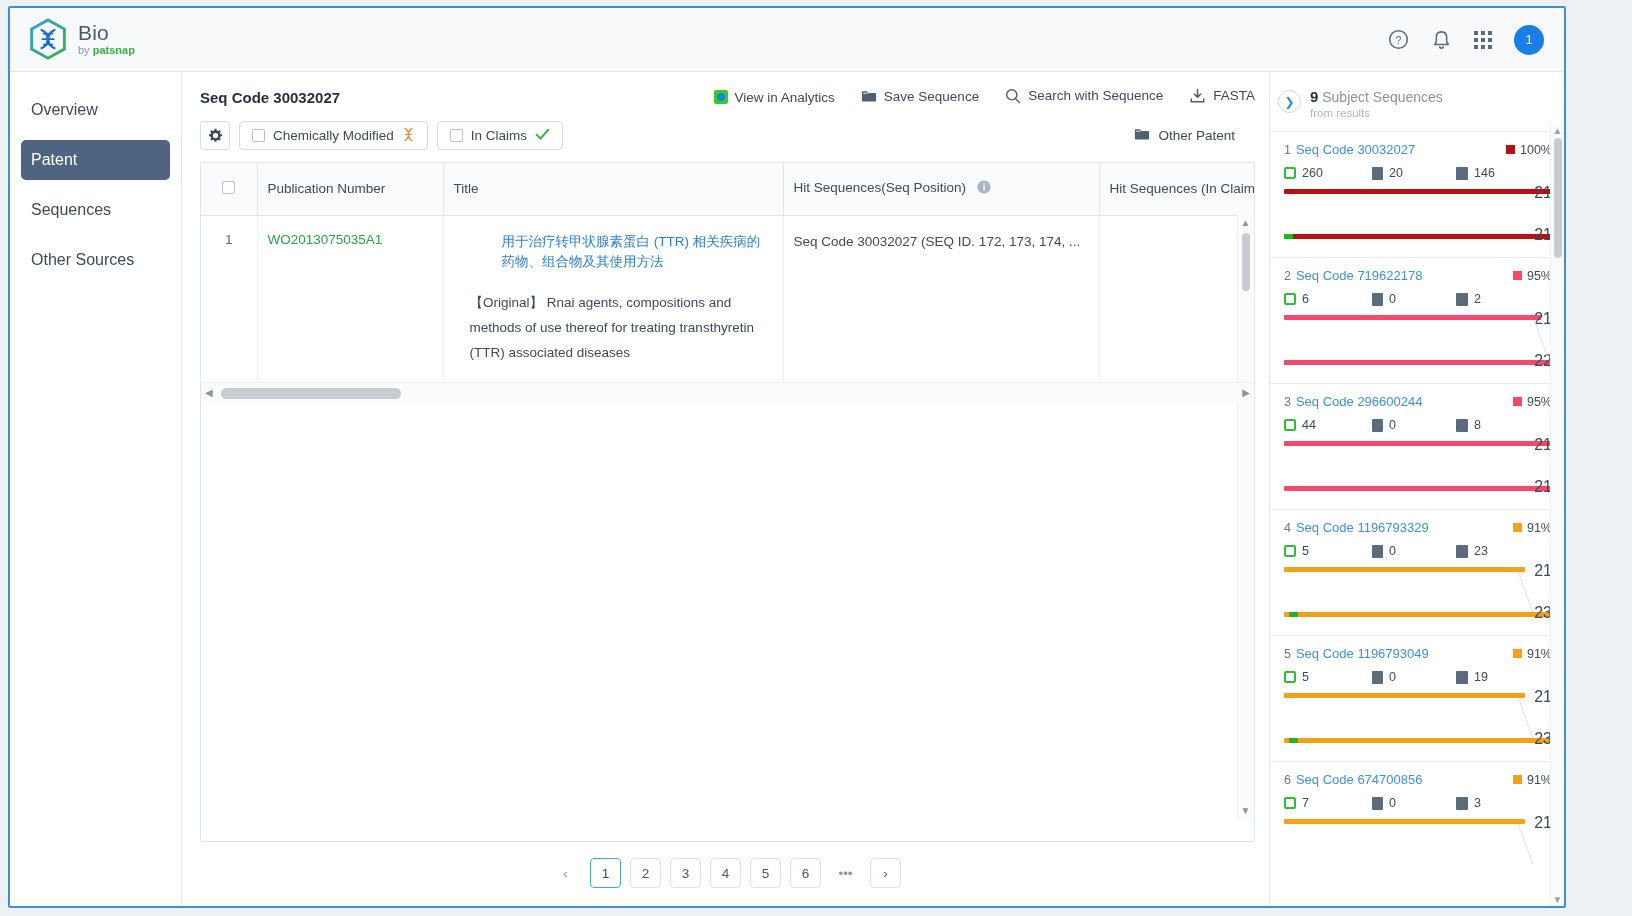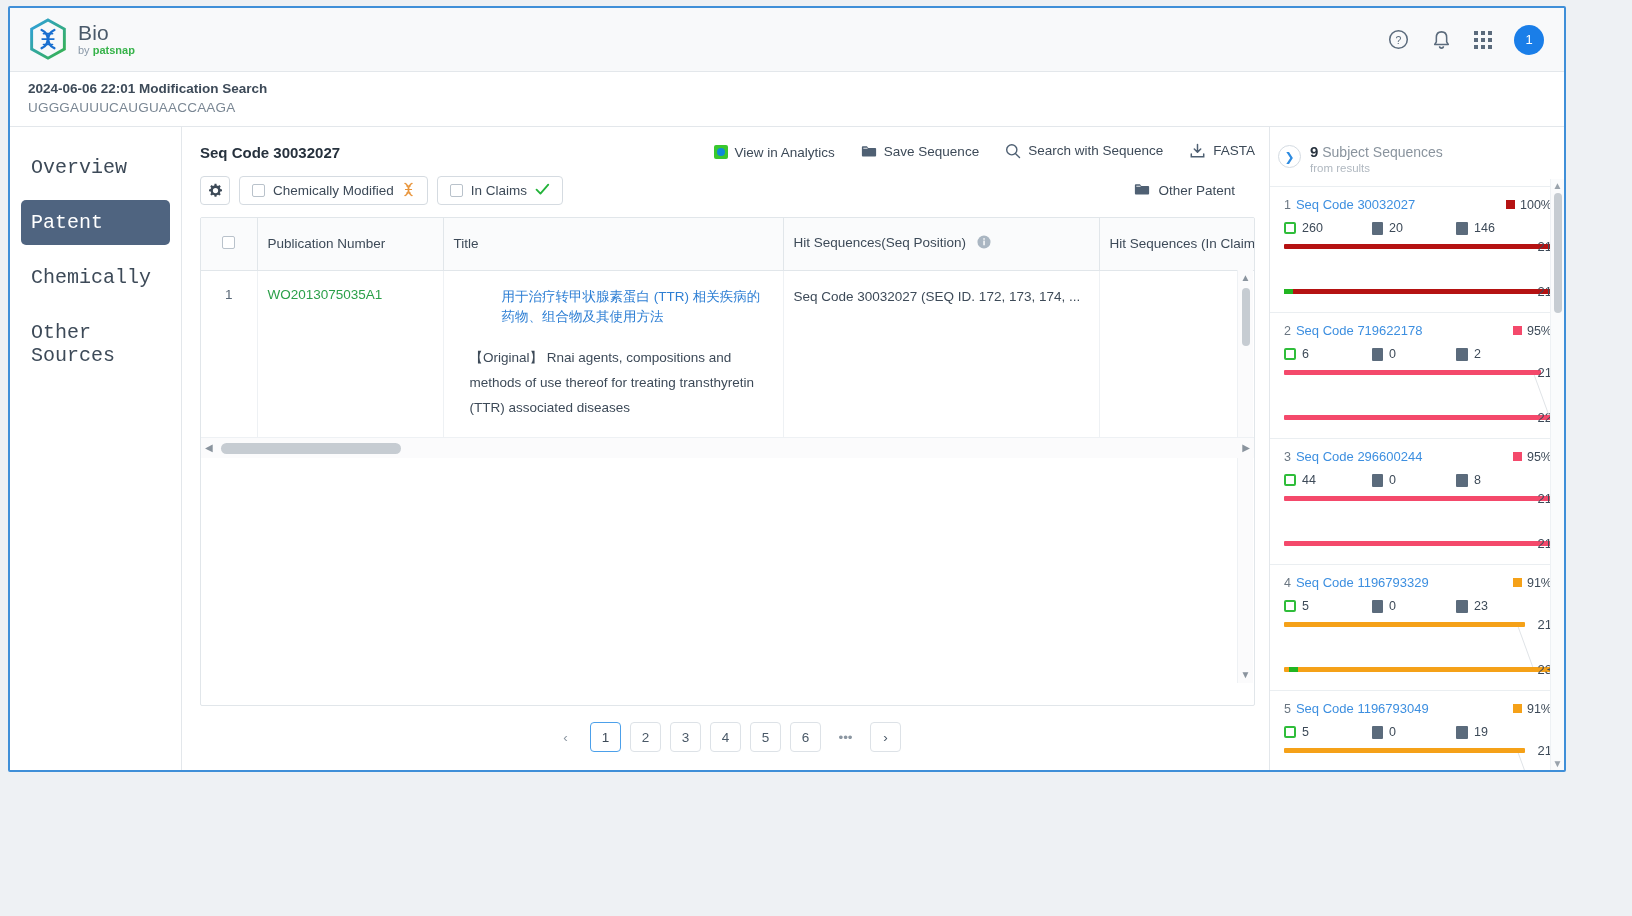--- a/index.html
+++ b/index.html
@@ -6,21 +6,21 @@
   * { box-sizing: border-box; margin: 0; padding: 0; }
   html, body {
     width: 1632px; height: 916px;
     font-family: "Liberation Sans", sans-serif;
     background: #eef1f4;
     overflow: hidden;
   }
   #app {
     position: absolute;
     left: 8px; top: 6px;
-    width: 1558px; height: 766px;
+    width: 1558px; height: 902px;
     background: #0f766e;
     border: 2px solid #3f8fd8;
     border-radius: 2px;
     overflow: hidden;
     display: flex;
     flex-direction: column;
   }
 
   
   .topbar {
@@ -71,24 +71,23 @@
 
   
   .sidebar {
     width: 172px; flex: 0 0 172px;
     border-right: 1px solid #e3e7eb;
     padding: 18px 11px 0 11px;
     background: #fff;
   }
   .nav-item {
     padding: 11px 10px;
-    font-size: 20px; color: #3d4a58;
+    font-size: 16px; color: #3d4a58;
     border-radius: 5px; cursor: pointer;
     margin-bottom: 10px;
-    font-family: Liberation Mono, monospace;
   }
   .nav-item.active { background: #4f6480; color: #fff; }
 
   
   .center { flex: 1; min-width: 0; display: flex; flex-direction: column; background: #fff; }
   .center-head {
     display: flex; align-items: center;
     padding: 16px 14px 0 18px;
   }
   .seqcode-title { font-size: 15px; font-weight: bold; color: #26313d; }
@@ -279,21 +278,21 @@
   .align .bar {
     position: absolute; left: 0; height: 5px; border-radius: 1px;
   }
   .align .bar.top { top: 2px; }
   .align .bar.bot { bottom: 6px; }
   .align .tick {
     position: absolute; left: 0; bottom: 6px;
     width: 9px; height: 5px; background: #21b521;
   }
   .align .num {
-    position: absolute; right: 0; font-size: 13px; color: #3d4a58;
+    position: absolute; right: 0; font-size: 16px; color: #3d4a58;
   }
   .align .num.n1 { top: -3px; }
   .align .num.n2 { bottom: 1px; }
   .align .skew {
     position: absolute; border-left: 1px solid #dfe3e7;
     top: 7px; bottom: 11px;
   }
   .rp-scroll {
     position: absolute; right: 0; top: 52px; bottom: 0;
     width: 14px; background: #fafbfc; border-left: 1px solid #eef1f4;
@@ -353,31 +352,27 @@
           <i></i>
           <i></i>
           <i></i>
           <i></i>
           <i></i>
       </span>
       <span class="avatar">1</span>
     </div>
   </div>
 
-  <div class="searchbar">
-    <div class="search-title">2024-06-06 22:01 Modification Search</div>
-    <div class="search-seq">UGGGAUUUCAUGUAACCAAGA</div>
-  </div>
 
   <div class="body">
 
     <div class="sidebar">
       <div class="nav-item">Overview</div>
       <div class="nav-item active">Patent</div>
-      <div class="nav-item">Chemically</div>
+      <div class="nav-item">Sequences</div>
       <div class="nav-item">Other Sources</div>
     </div>
 
     <div class="center">
 
       <div class="center-head">
         <div class="seqcode-title">Seq Code 30032027</div>
         <div class="head-actions">
           <div class="act">
             <span class="ic-analytics"></span>

